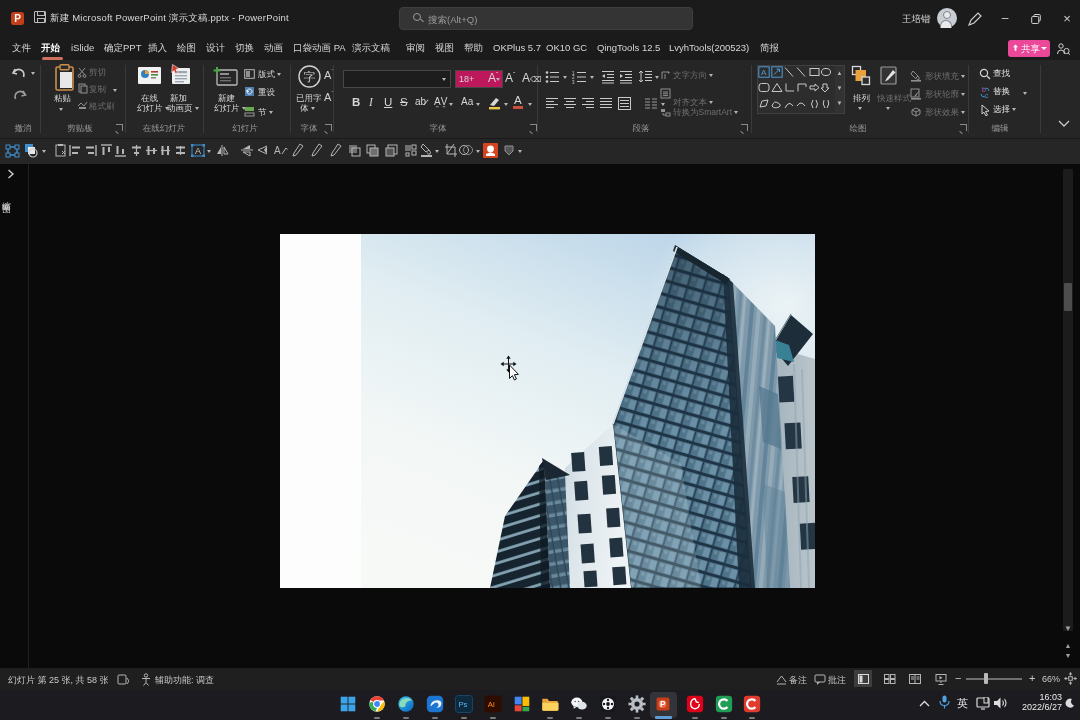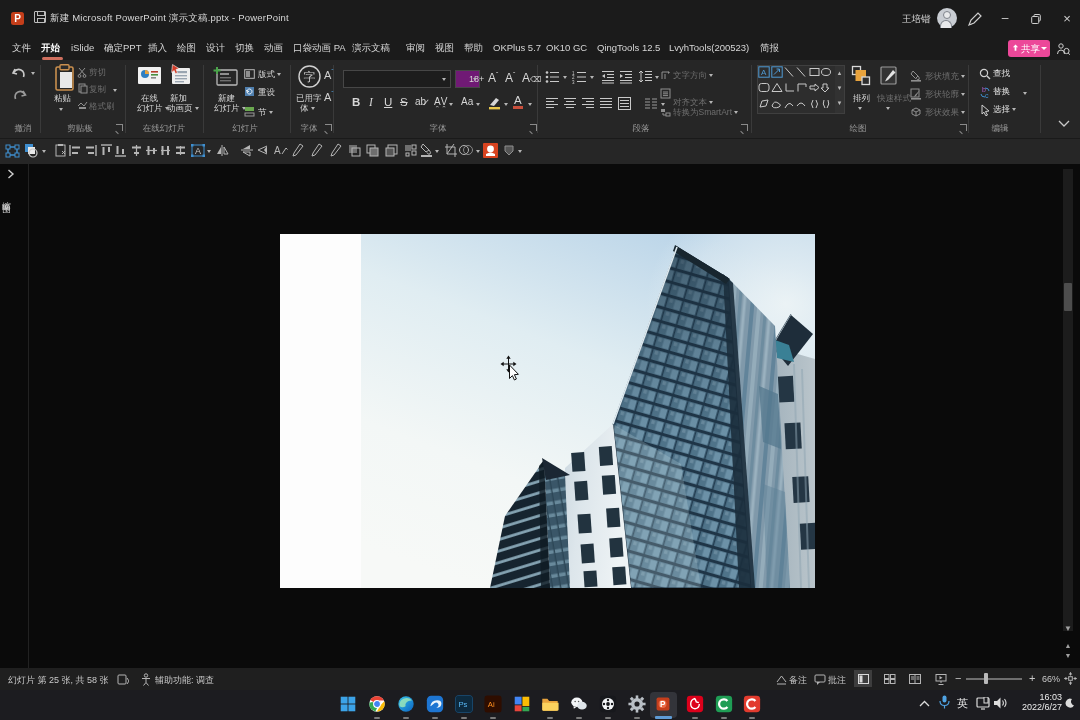--- a/index.html
+++ b/index.html
@@ -59,20 +59,24 @@
 .tico{position:absolute;top:5px;width:18px;height:18px;border-radius:4px}
 .tind{position:absolute;top:26.5px;width:6px;height:2px;border-radius:1px;background:#7a7a7a}
 </style></head>
 <body>
 <div id="app">
 
 <div id="titlebar">
   <div id="ppticon">P</div>
   <div id="saveico"></div>
   <div id="titletext">新建 Microsoft PowerPoint 演示文稿.pptx - PowerPoint</div>
+  <div id="searchbox">
+        <span class="mag"></span>
+        <span class="stxt">搜索(Alt+Q)</span>
+      </div>
   <div id="username">王培锴</div>
   <div id="avatar"></div>
   <svg id="penico" class="abs" style="left:966px;top:10px" width="18" height="18" viewBox="0 0 18 18">
         <path d="M3 15 L5 10 L12 3 L15 6 L8 13 Z M3 15 L6 14" stroke="#cfcfcf" fill="none" stroke-width="1.2"></path>
       </svg>
   <div class="winbtn" style="left:990px">–</div>
   <svg class="abs" style="left:1031px;top:14px" width="10" height="10" viewBox="0 0 10 10">
         <rect x="0.7" y="2.5" width="7" height="7" rx="1" fill="none" stroke="#cfcfcf"></rect>
         <path d="M3 2.5 V1.5 a1 1 0 0 1 1 -1 h4.3 a1 1 0 0 1 1 1 V6 a1 1 0 0 1 -1 1 h-0.6" fill="none" stroke="#cfcfcf"></path>
       </svg>
@@ -219,21 +223,21 @@
   <div class="rbtxt" style="left:296px;top:33px">已用字</div>
   <div class="rbtxt" style="left:300px;top:43px">体 <span class="car"></span></div>
   <div class="rbtxt" style="left:324px;top:8px;font-size:11px;color:#d0d0d0">A<span style="font-size:7px;color:#4f9bd5;vertical-align:super">ˆ</span></div>
   <div class="rbtxt" style="left:324px;top:30px;font-size:11px;color:#d0d0d0">A<span style="font-size:7px;color:#4f9bd5;vertical-align:super">ˇ</span></div>
   <div class="glabel" style="left:309px">字体</div>
       <div class="launch" style="left:325px"></div>
 
   <div class="abs" style="left:343px;top:10px;width:108px;height:18px;background:#1d1d1d;border:1px solid #474747">
         <span class="car" style="position:absolute;right:4px;top:7px"></span>
       </div>
-  <div class="abs" style="left:455px;top:10px;width:25px;height:18px;background:#701a75;border:1px solid #474747;color:#d6d6d6;font-size:9px;line-height:16px;text-align:left;padding-left:13px">18+<span class="car" style="position:absolute;right:2px;top:7px"></span></div>
+  <div class="abs" style="left:455px;top:10px;width:48px;height:18px;background:#be185d;border:1px solid #474747;color:#d6d6d6;font-size:9px;line-height:16px;text-align:left;padding-left:3px">18+<span class="car" style="position:absolute;right:2px;top:7px"></span></div>
   <div class="rbtxt" style="left:488px;top:11px;font-size:12px;color:#d6d6d6">A<span style="font-size:7px;vertical-align:super">ˆ</span></div>
   <div class="rbtxt" style="left:505px;top:11px;font-size:12px;color:#d6d6d6">A<span style="font-size:7px;vertical-align:super">ˇ</span></div>
   <div class="rbtxt" style="left:522px;top:11px;font-size:12px;color:#d6d6d6">A<span style="font-size:8px">⌫</span></div>
   <div class="rbtxt" style="left:352px;top:36px;font-size:11.5px;font-weight:bold;color:#d6d6d6">B</div>
   <div class="rbtxt" style="left:369px;top:36px;font-size:11.5px;font-style:italic;font-family:'Liberation Serif',serif;color:#d6d6d6">I</div>
   <div class="rbtxt" style="left:384px;top:36px;font-size:11.5px;text-decoration:underline;color:#d6d6d6">U</div>
   <div class="rbtxt" style="left:400px;top:36px;font-size:11.5px;text-decoration:line-through;color:#d6d6d6">S</div>
   <div class="rbtxt" style="left:415px;top:36px;font-size:10px;color:#d6d6d6">ab̷</div>
   <div class="rbtxt" style="left:434px;top:36px;font-size:10px;color:#d6d6d6">A̯V̯</div>
       <span class="car" style="position:absolute;left:449px;top:43px"></span>

